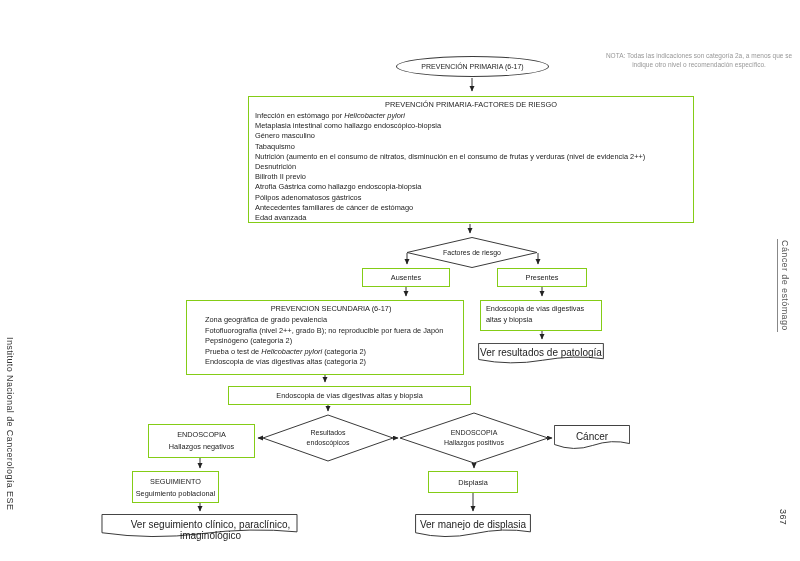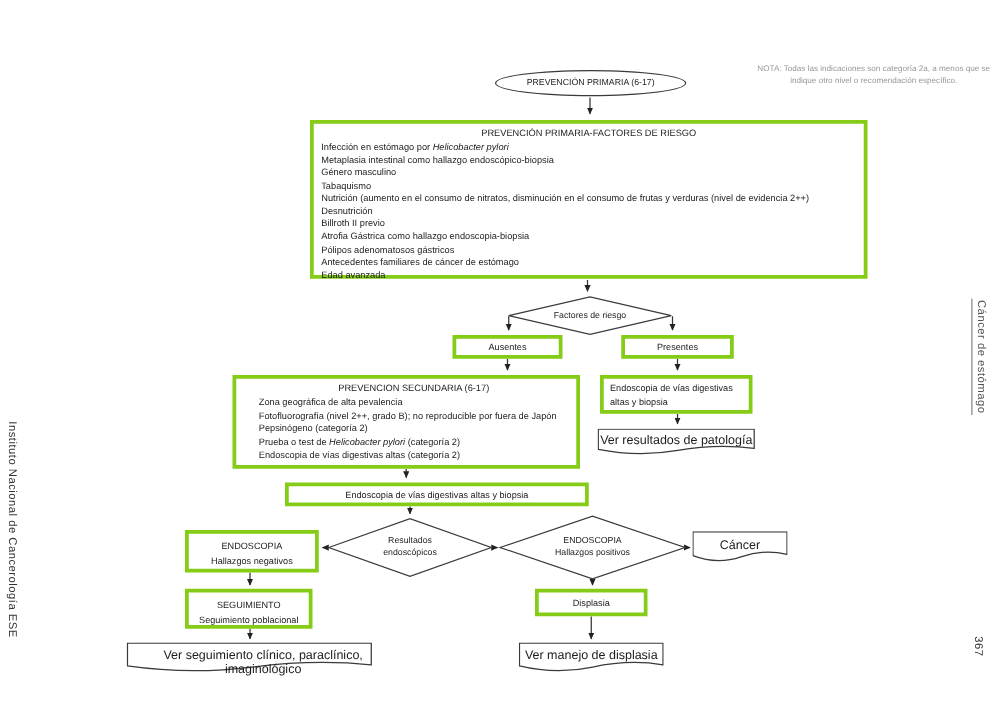--- a/index.html
+++ b/index.html
@@ -1,19 +1,19 @@
 <!DOCTYPE html>
 <html><head>
 <meta charset="utf-8">
 <style>
   html,body{margin:0;padding:0;background:#fff;}
   .canvas{position:relative;width:800px;height:561px;background:#ffffff;overflow:hidden;
           font-family:"Liberation Sans",sans-serif;color:#1c1c1c;}
   .abs{position:absolute;}
-  .box{position:absolute;background:#fff;border:3px solid #84cc16;box-sizing:border-box;
+  .box{position:absolute;background:#fff;border:1px solid #84cc16;box-sizing:border-box;
        font-size:7.3px;line-height:9px;}
   .center{display:flex;align-items:center;justify-content:center;text-align:right;}
   .oval{position:absolute;background:#fff;border:1px solid #3a3a3a;border-radius:50%;
         box-sizing:border-box;font-size:7px;}
   .list-box .box-title{text-align:center;padding-top:3px;font-size:7.4px;}
   .list-box .box-items{padding:2px 0 0 6px;}
   .list-box .li{line-height:10.2px;white-space:nowrap;font-size:7.4px;}
   .sec-box .li{line-height:10.5px;}
   .note{position:absolute;left:604px;top:52px;width:190px;font-size:6.5px;line-height:8.6px;
         color:#979797;text-align:center;}
@@ -90,21 +90,21 @@
   <div class="box center" style="left:362px;top:268px;width:88px;height:19px;">
     <span>Ausentes</span>
   </div>
   <div class="box center" style="left:497px;top:268px;width:90px;height:19px;">
     <span>Presentes</span>
   </div>
 
   <div class="box list-box sec-box" style="left:186px;top:300px;width:278px;height:75px;padding-left:12px;">
     <div class="box-title">PREVENCION SECUNDARIA (6-17)</div>
     <div class="box-items">
-        <div class="li">Zona geográfica de alta pevalencia</div>
+        <div class="li">Zona geográfica de grado pevalencia</div>
         <div class="li">Fotofluorografía (nivel 2++, grado B); no reproducible por fuera de Japón</div>
         <div class="li">Pepsinógeno (categoría 2)</div>
         <div class="li">Prueba o test de <i>Helicobacter pylori</i> (categoría 2)</div>
         <div class="li">Endoscopia de vías digestivas altas (categoría 2)</div>
       </div>
   </div>
 
   <div class="box" style="left:480px;top:300px;width:122px;height:31px;padding:3px 4px 0 5px;line-height:10.5px;">Endoscopia de vías digestivas altas y biopsia</div>
 
   <div class="doc" style="left:478px;top:343px;width:126px;height:22px;">
@@ -132,21 +132,21 @@
     <div>Hallazgos negativos</div>
   </div>
 
   <div class="doc" style="left:554px;top:425px;width:76px;height:26px;">
     <svg viewBox="0 0 100 28" preserveAspectRatio="none">
       <path d="M0.5,0.5 L99.5,0.5 L99.5,20 Q76,15 51,22 Q26,29 0.5,21 Z" fill="#fff" stroke="#3a3a3a" vector-effect="non-scaling-stroke"></path>
     </svg>
     <div class="doc-label" style="top:6px;">Cáncer</div>
   </div>
 
-  <div class="box twoline" style="left:148px;top:471px;width:102px;height:32px;">
+  <div class="box twoline" style="left:132px;top:471px;width:87px;height:32px;">
     <div>SEGUIMIENTO</div>
     <div>Seguimiento poblacional</div>
   </div>
 
   <div class="box center" style="left:428px;top:471px;width:90px;height:22px;">
     <span>Displasia</span>
   </div>
 
   <div class="doc" style="left:101px;top:514px;width:197px;height:25px;">
     <svg viewBox="0 0 100 28" preserveAspectRatio="none">

